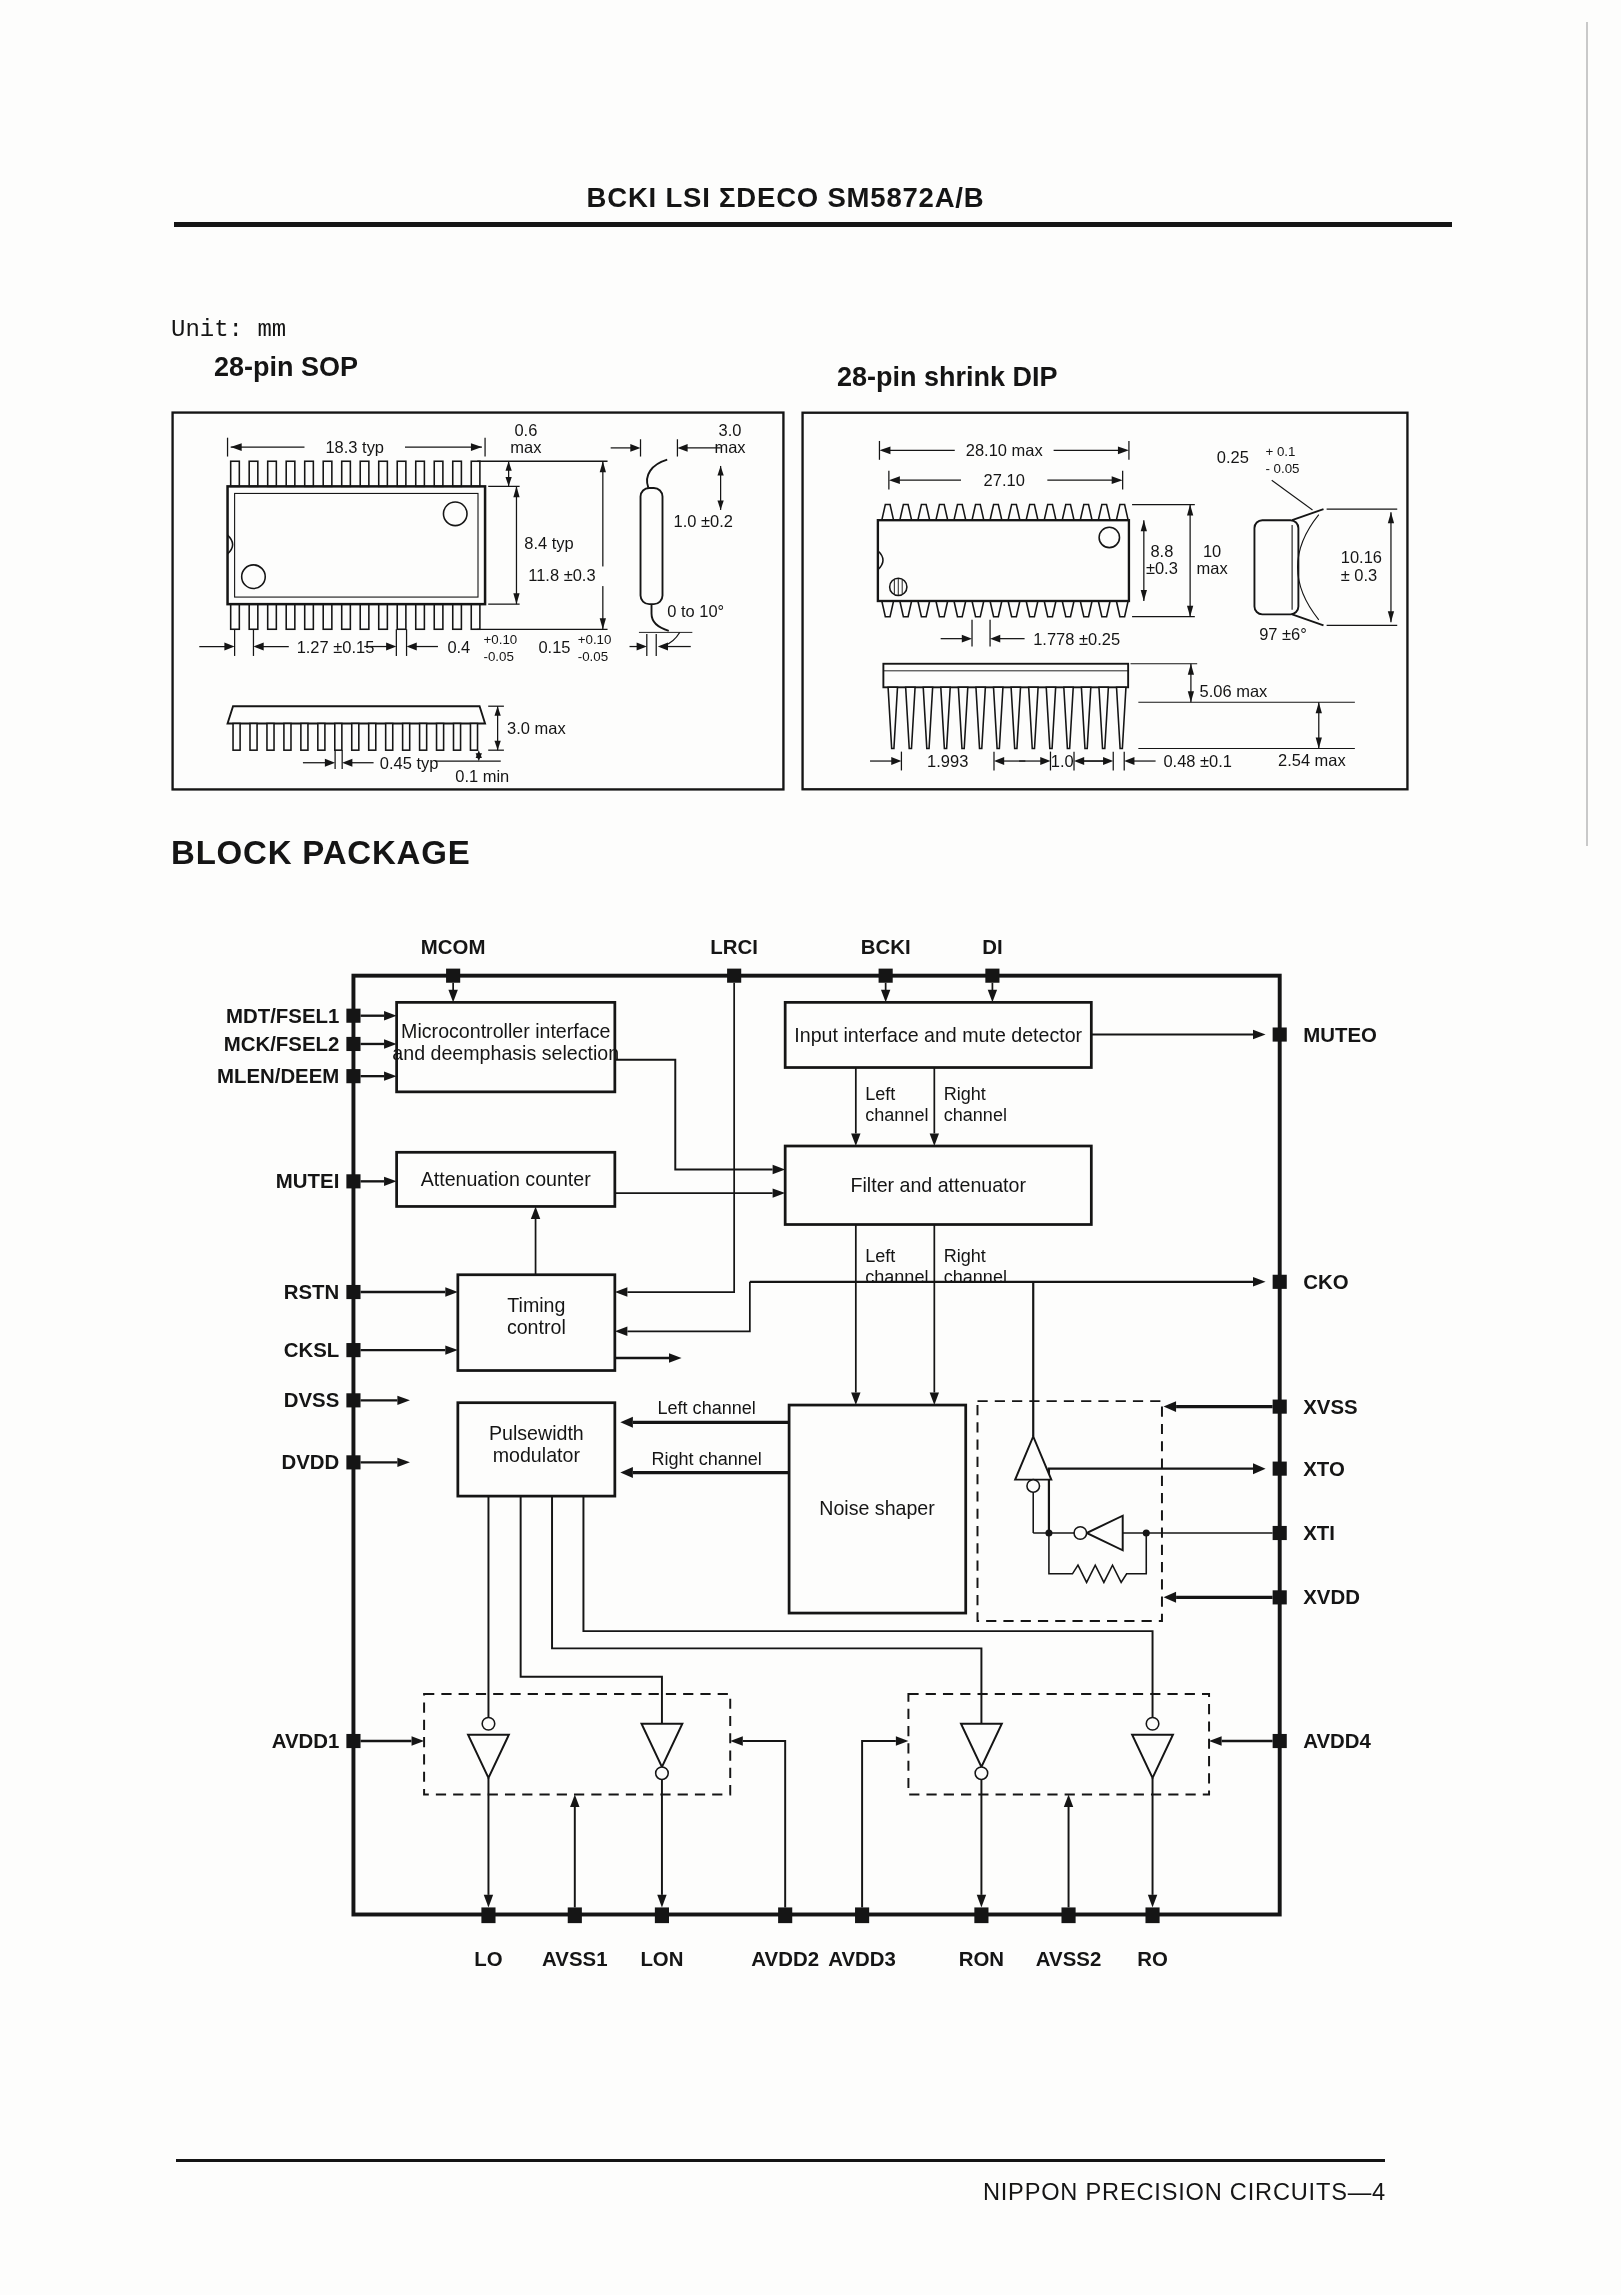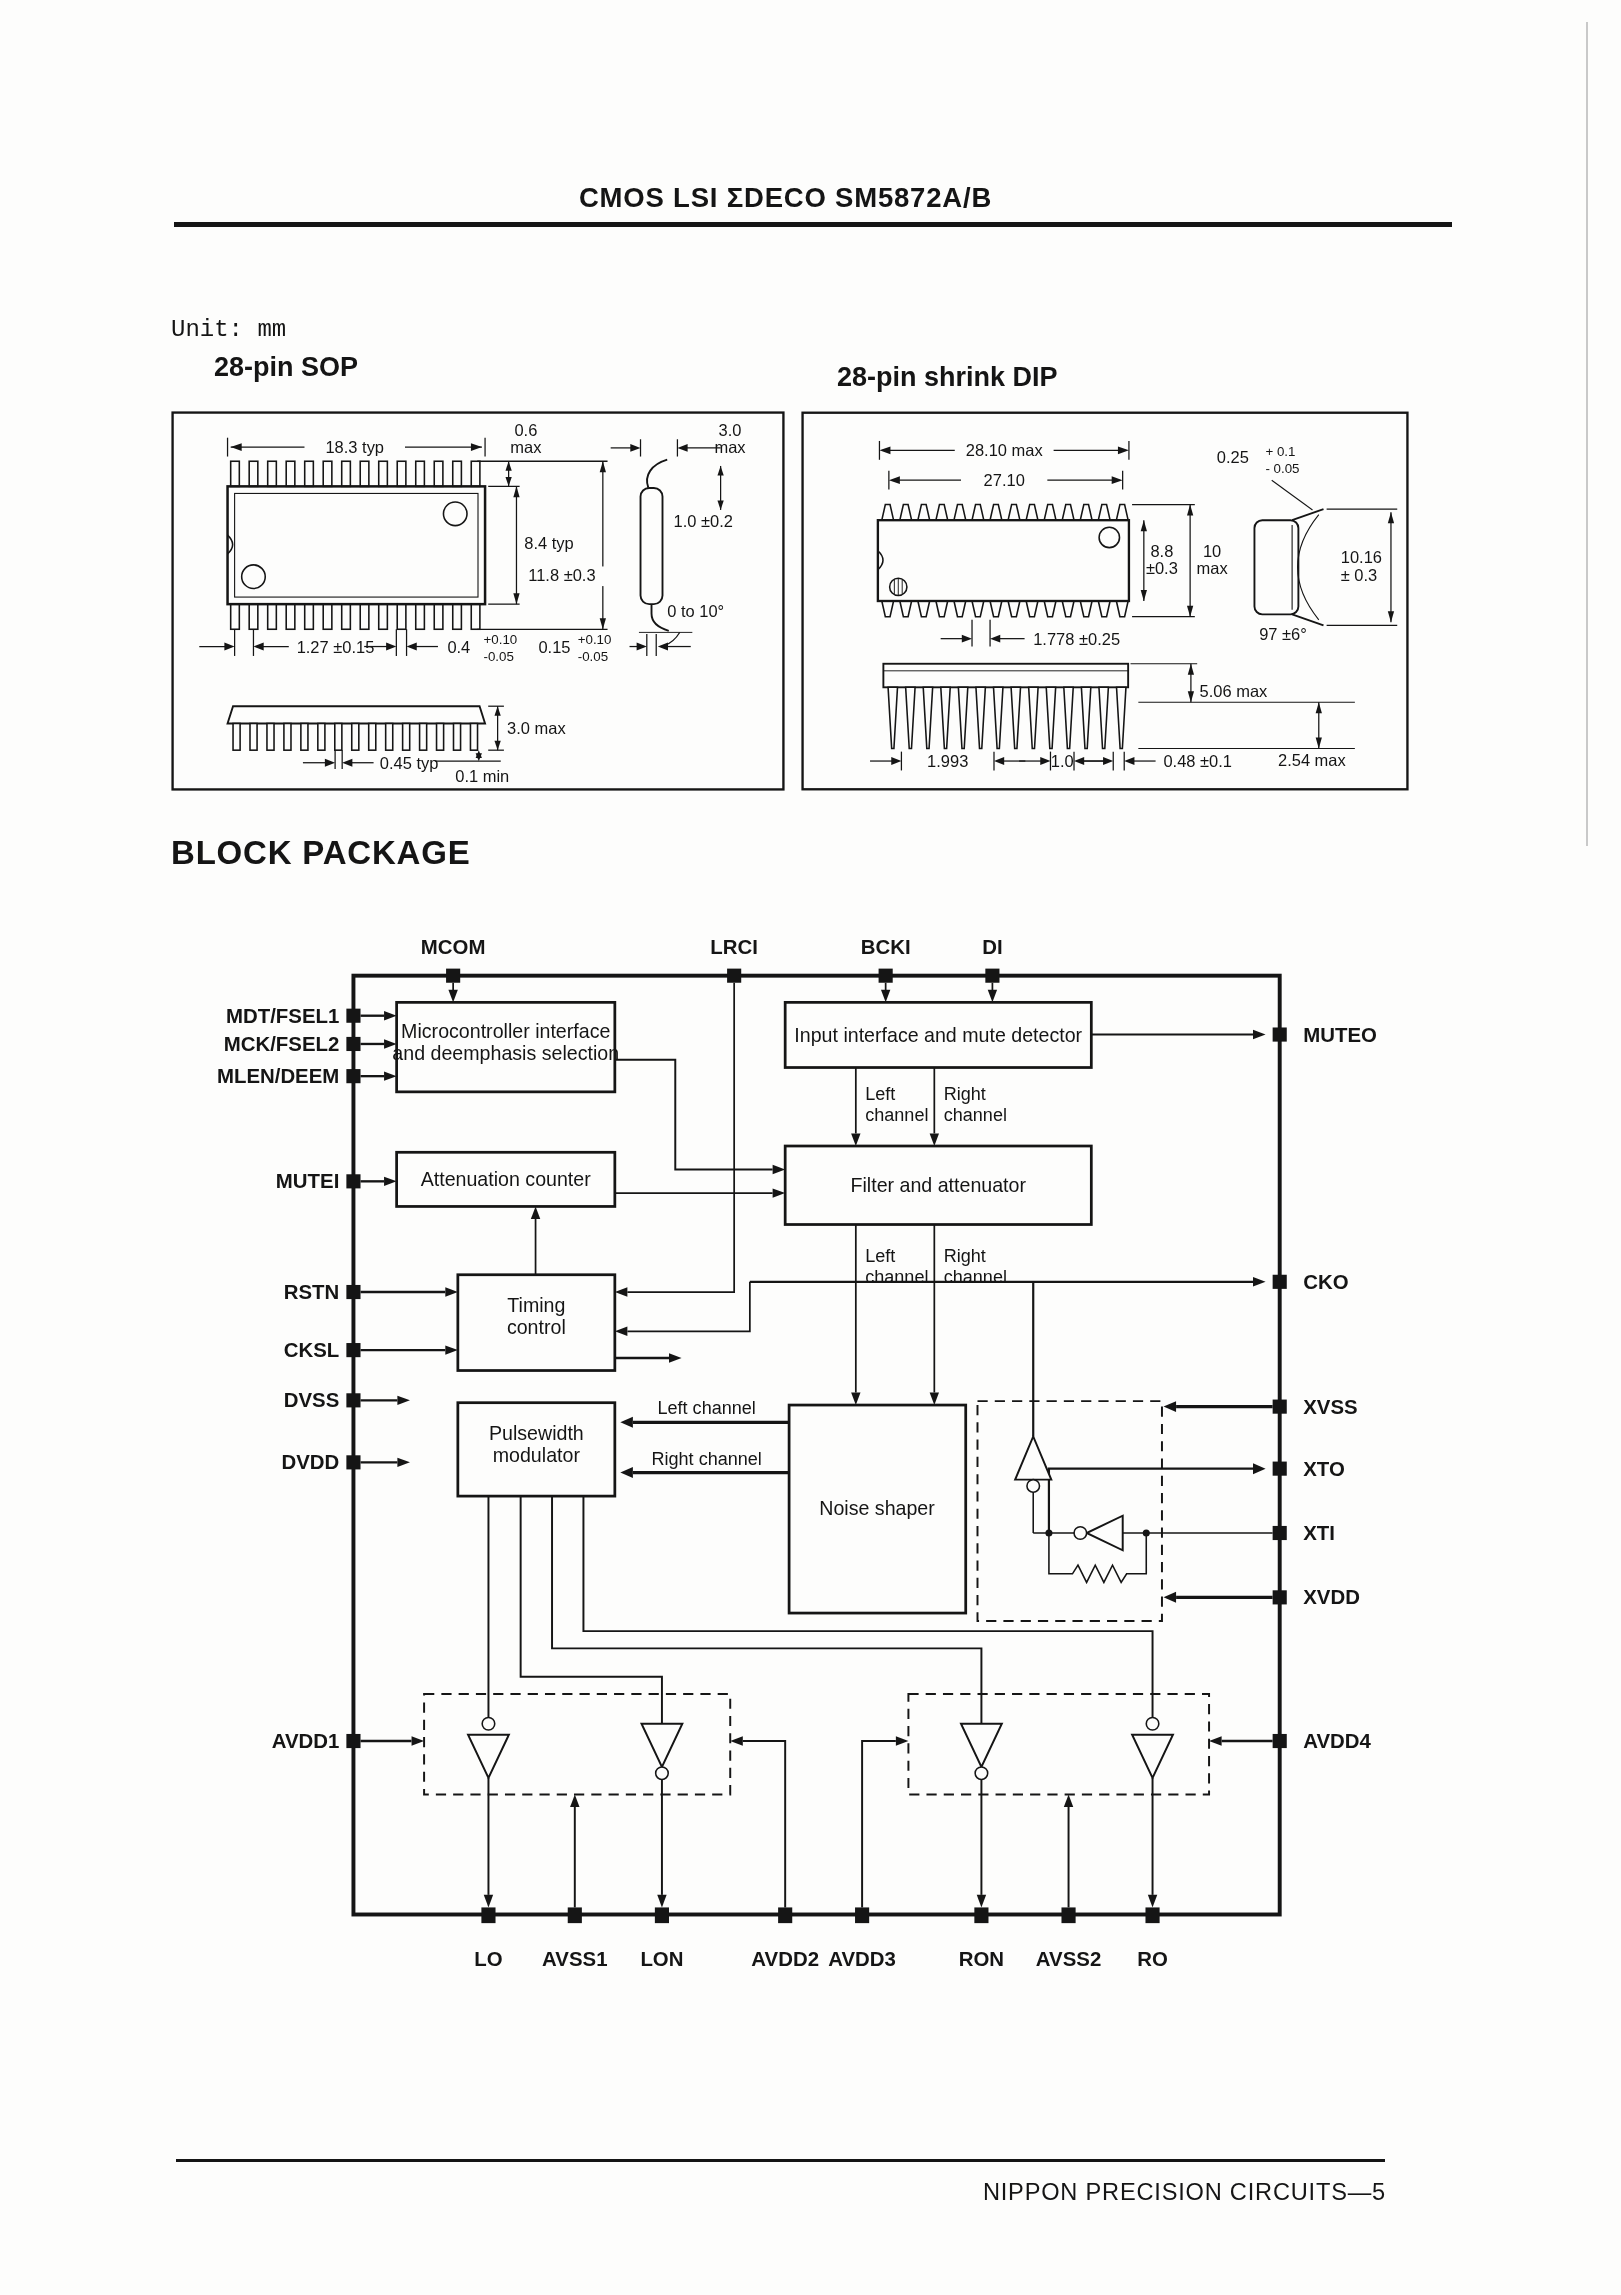--- a/index.html
+++ b/index.html
@@ -32,21 +32,21 @@
   .dt{font-size:21px;}                           
   .ds{font-size:17px;}                           
   .tc{text-anchor:middle;} .tr{text-anchor:end;}
   .scanline{position:absolute;left:1586px;top:22px;width:1.6px;height:824px;background:#c9c9c9;}
 </style>
 </head>
 <body>
 
 <div class="page">
 
-  <div class="abs title b" style="left:440px;top:182px;width:691px;">CMOS LSI ΣDECO SM5872A/B</div>
+  <div class="abs title b" style="left:440px;top:182px;width:691px;">BCKI LSI ΣDECO SM5872A/B</div>
   <div class="hrule" style="left:174px;top:222px;width:1278px;height:4.7px;"></div>
 
   <div class="abs unit" style="left:171px;top:316px;">Unit: mm</div>
   <div class="abs h2 b" style="left:171px;top:352px;">28-pin SOP</div>
   <div class="abs h2 b" style="left:794px;top:362px;">28-pin shrink DIP</div>
 
   <svg style="left:171px;top:411px;" width="614" height="380" viewBox="0 0 782 484">
     <rect class="frame" x="2" y="2" width="778" height="480"></rect>
 
     <g data-pins="14,76,23.57,64,11,32,rect">
@@ -634,17 +634,17 @@
       <polygon class="buf" points="817,2196 869,2196 843,2251"></polygon>
       <circle class="bub" cx="843" cy="2259" r="8"></circle>
       <polygon class="buf" points="1224,2196 1276,2196 1250,2251"></polygon>
       <circle class="bub" cx="1250" cy="2259" r="8"></circle>
       <circle class="bub" cx="1468" cy="2196" r="8"></circle>
       <polygon class="buf" points="1442,2210 1494,2210 1468,2265"></polygon>
     </g>
   </svg>
 
   <div class="hrule" style="left:176px;top:2159px;width:1209px;height:3.1px;"></div>
-  <div class="abs footer" style="left:628px;top:2179px;width:758px;">NIPPON PRECISION CIRCUITS—5</div>
+  <div class="abs footer" style="left:628px;top:2179px;width:758px;">NIPPON PRECISION CIRCUITS—4</div>
 
   <div class="scanline"></div>
 </div>
 
 
 </body></html>

